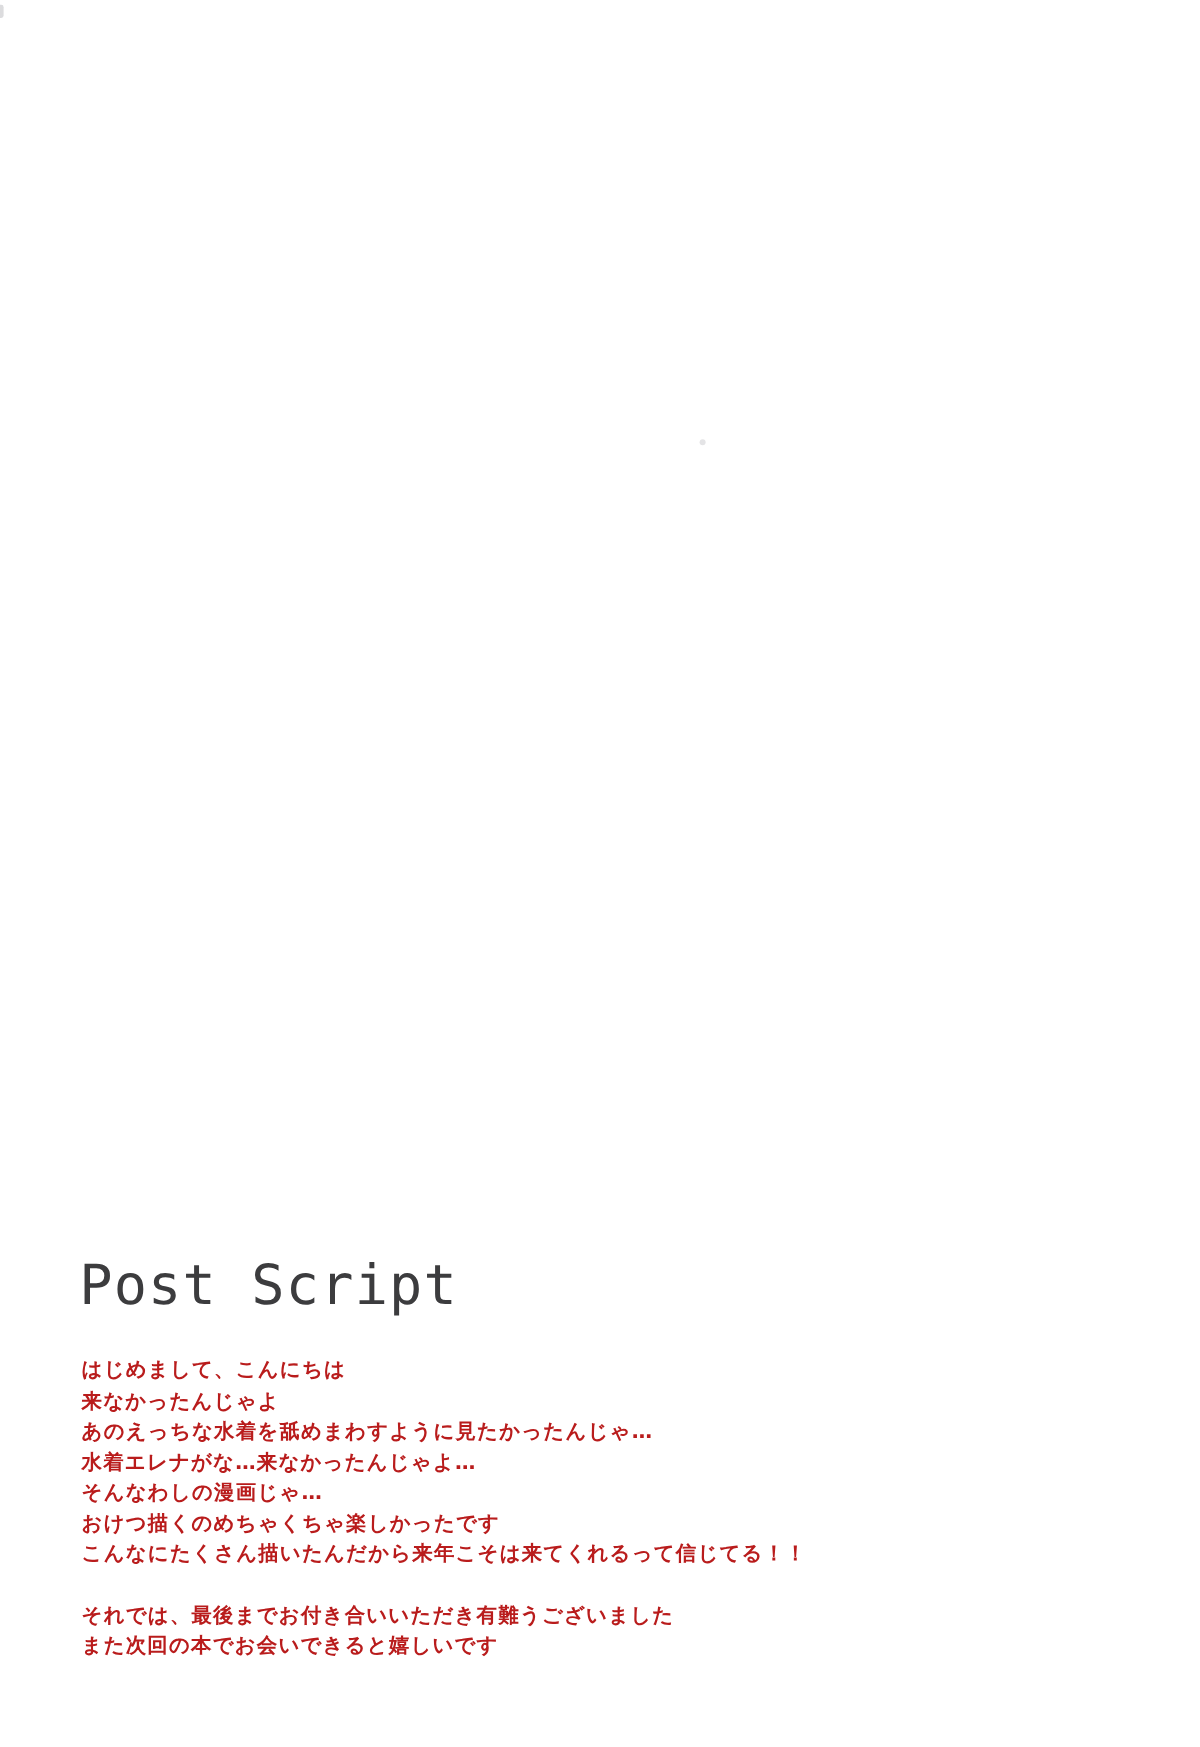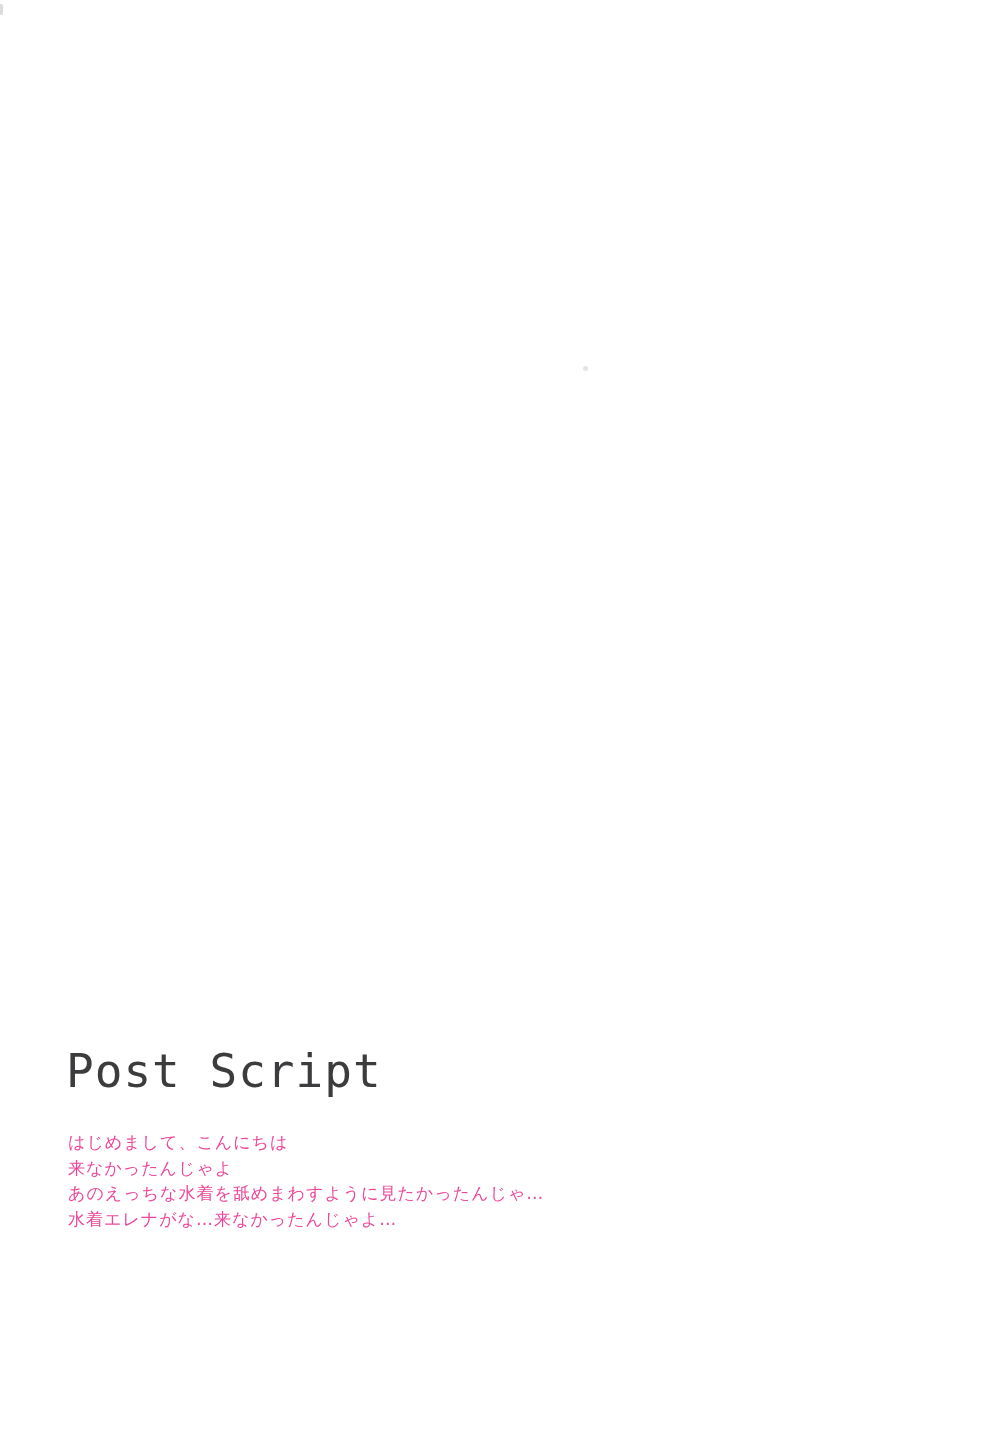--- a/index.html
+++ b/index.html
@@ -27,22 +27,23 @@
     letter-spacing: 1px;
     white-space: nowrap;
   }
   .afterword-text {
     position: absolute;
     left: 68px;
     top: 1130px;
     font-family: "DejaVu Sans", "Liberation Sans", sans-serif;
     font-size: 17px;
     line-height: 25.5px;
-    color: #ec4899;
+    color: #b91c1c;
     letter-spacing: 1px;
+    font-weight: bold;
   }
   .afterword-text .para + .para {
     margin-top: 26px;
   }
   .line {
     white-space: nowrap;
   }
   
   .speck {
     position: absolute;
@@ -72,16 +73,23 @@
   <div class="speck"></div>
 
   <div class="title">Post Script</div>
 
   <div class="afterword-text">
     <div class="para">
       <div class="line">はじめまして、こんにちは</div>
       <div class="line">来なかったんじゃよ</div>
       <div class="line">あのえっちな水着を舐めまわすように見たかったんじゃ…</div>
       <div class="line">水着エレナがな…来なかったんじゃよ…</div>
+      <div class="line">そんなわしの漫画じゃ…</div>
+      <div class="line">おけつ描くのめちゃくちゃ楽しかったです</div>
+      <div class="line">こんなにたくさん描いたんだから来年こそは来てくれるって信じてる！！</div>
+    </div>
+    <div class="para">
+      <div class="line">それでは、最後までお付き合いいただき有難うございました</div>
+      <div class="line">また次回の本でお会いできると嬉しいです</div>
     </div>
   </div>
 
 </div>
 
 </body></html>

